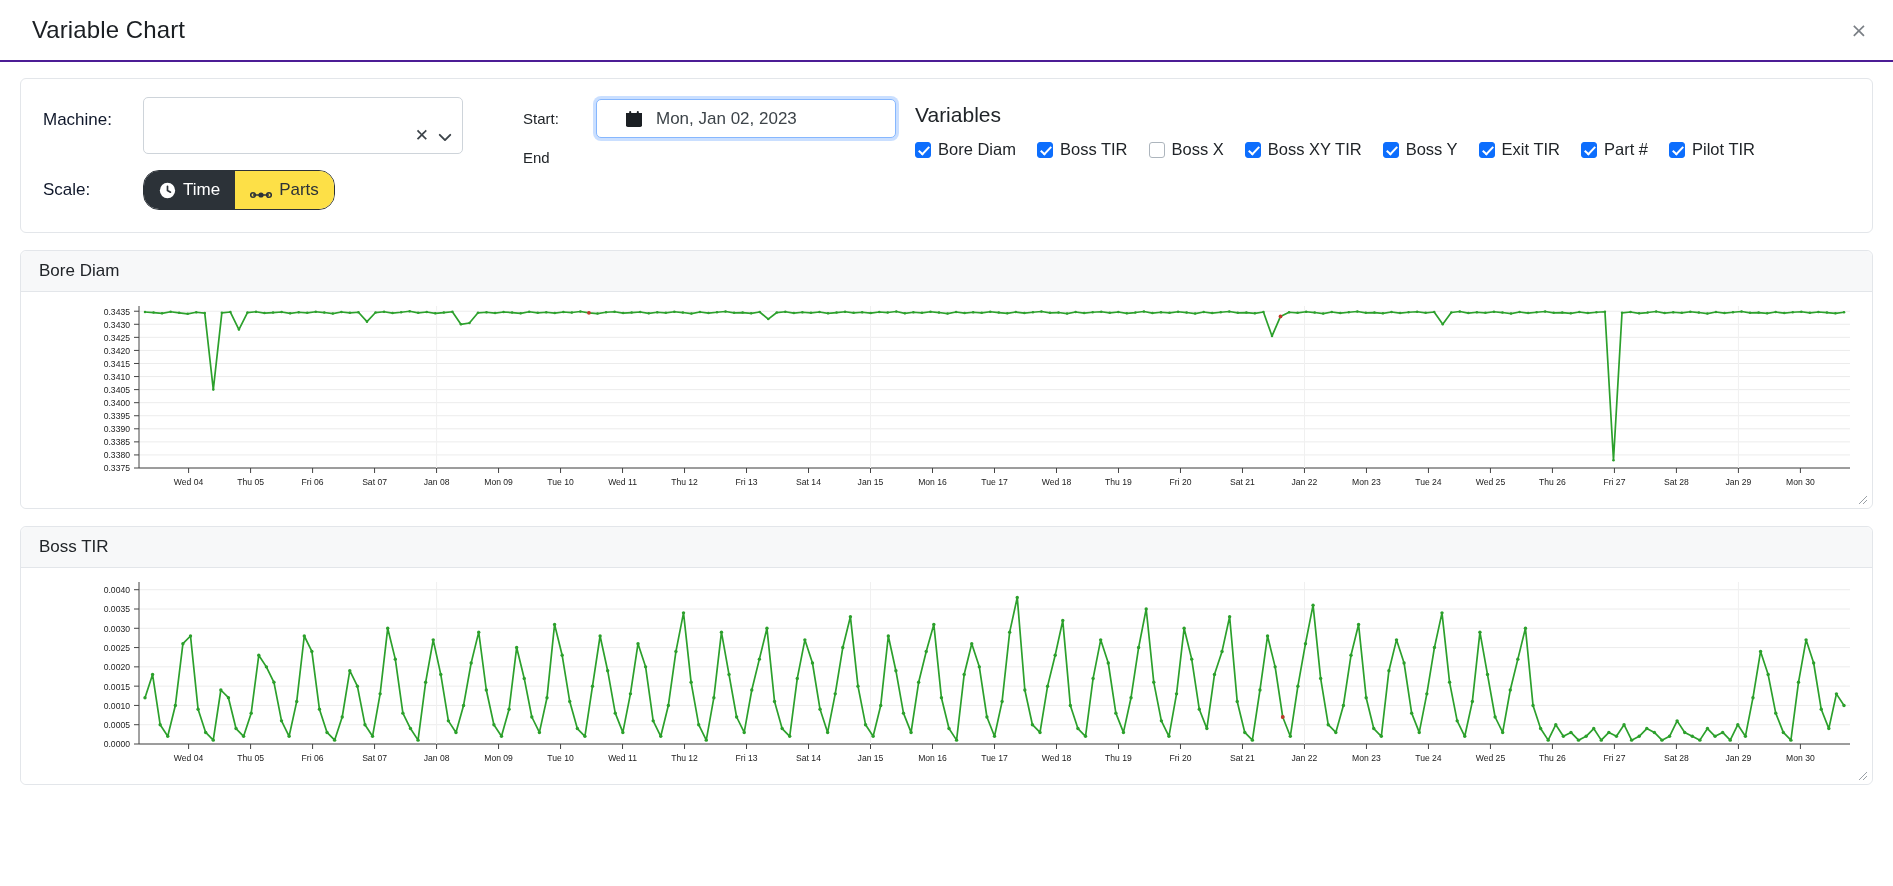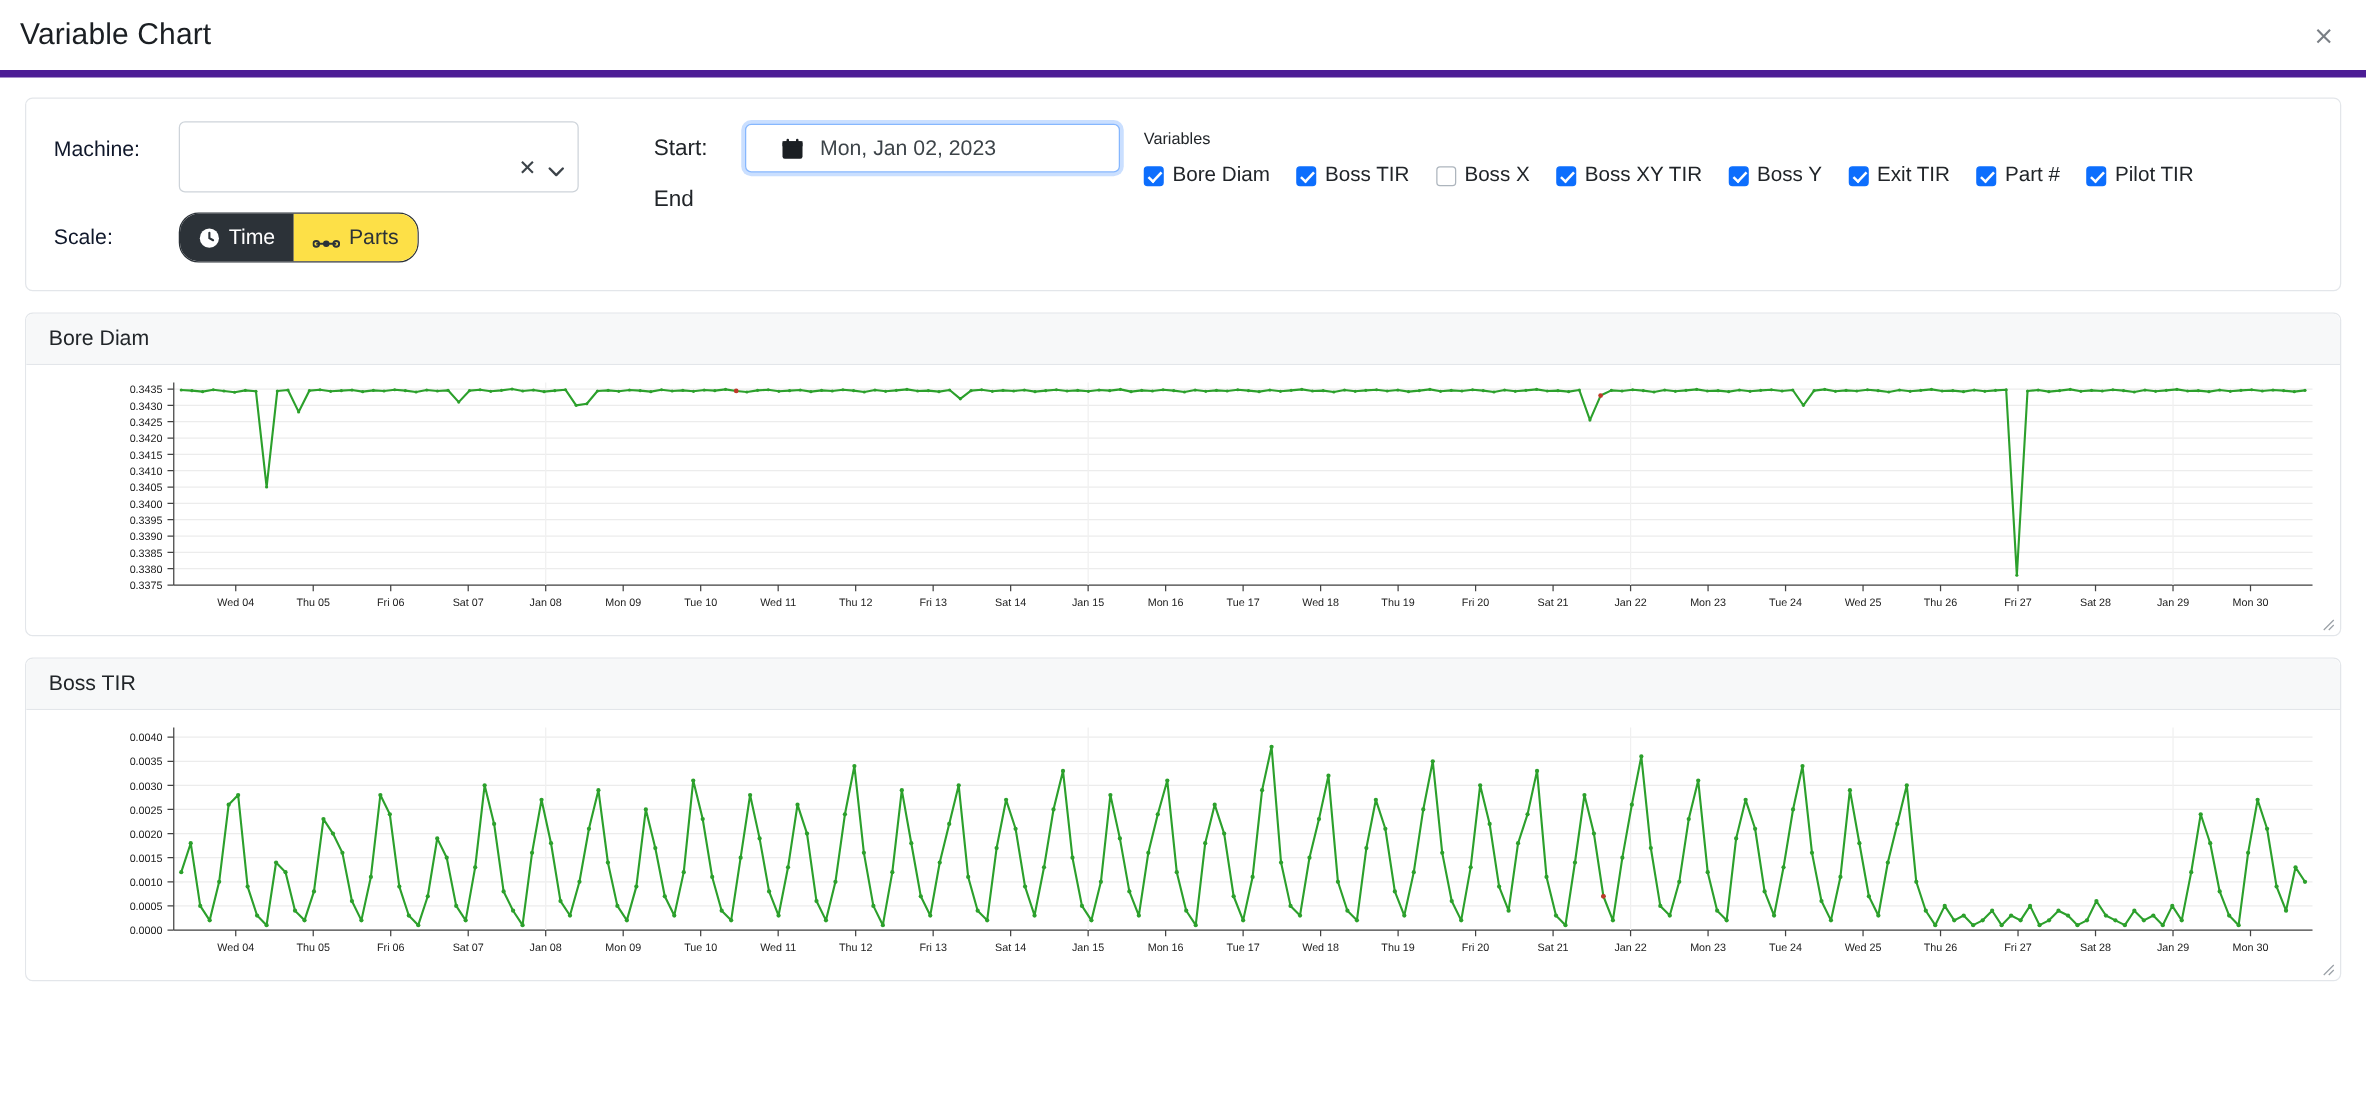--- a/index.html
+++ b/index.html
@@ -8,22 +8,22 @@
     background: #ffffff;
     font-family: "Liberation Sans", sans-serif;
     color: #212529;
     overflow: hidden;
   }
 
   
   .titlebar {
     height: 62px;
     display: flex; align-items: center;
-    padding: 0 16px;
-    border-bottom: 6px solid #4c1d95;
+    padding: 0 32px;
+    border-bottom: 2px solid #4c1d95;
     position: relative;
   }
   .title-text { font-size: 24px; font-weight: 400; color: #1b1f23; letter-spacing: .1px; }
   .close-btn {
     position: absolute; right: 22px; top: 50%; transform: translateY(-50%);
     width: 24px; height: 24px;
     display: flex; align-items: center; justify-content: center;
     color: #7a7f85; font-size: 20px; line-height: 1; cursor: pointer;
     font-family: "DejaVu Sans", sans-serif;
   }
@@ -70,37 +70,37 @@
     background: #fde047; color: #2c3238;
   }
   .scale-btn.active { background: #2c3238; color: #fff; }
   .clock-ic { width: 17px; height: 17px; flex: 0 0 17px; }
   .parts-ic { width: 22px; height: 10px; flex: 0 0 22px; }
 
   
   .col-dates { width: 380px; flex: 0 0 380px; padding-top: 2px; }
   .date-row { display: flex; align-items: center; }
   .date-row + .date-row { margin-top: 11px; }
-  .date-lbl { width: 73px; flex: 0 0 73px; font-size: 18px; }
+  .date-lbl { width: 73px; flex: 0 0 73px; font-size: 15px; }
   .date-input {
     width: 300px; height: 39px;
     border: 1px solid #ced4da; border-radius: 5px;
     display: flex; align-items: center; gap: 13px;
     padding: 0 28px; font-size: 17px; color: #3d4449;
     background: #fff; cursor: pointer;
   }
   .date-input.focused {
     border-color: #86b7fe;
     box-shadow: 0 0 0 3px rgba(13,110,253,.22);
   }
   .cal-ic { width: 18px; height: 18px; flex: 0 0 18px; }
 
   
   .col-vars { flex: 1; padding-top: 6px; padding-left: 12px; }
-  .vars-title { font-size: 13px; color: #212529; margin-bottom: 13px; }
+  .vars-title { font-size: 21px; color: #212529; margin-bottom: 13px; }
   .vars-list { display: flex; align-items: center; gap: 21px; flex-wrap: wrap; }
   .var-item { display: flex; align-items: center; gap: 7px; cursor: pointer; }
   .cb {
     width: 16px; height: 16px; flex: 0 0 16px;
     border-radius: 3px; border: 1px solid #adb5bd; background: #fff;
     position: relative;
   }
   .cb.checked { background: #0d6efd; border-color: #0d6efd; }
   .cb.checked::after {
     content: ""; position: absolute;

